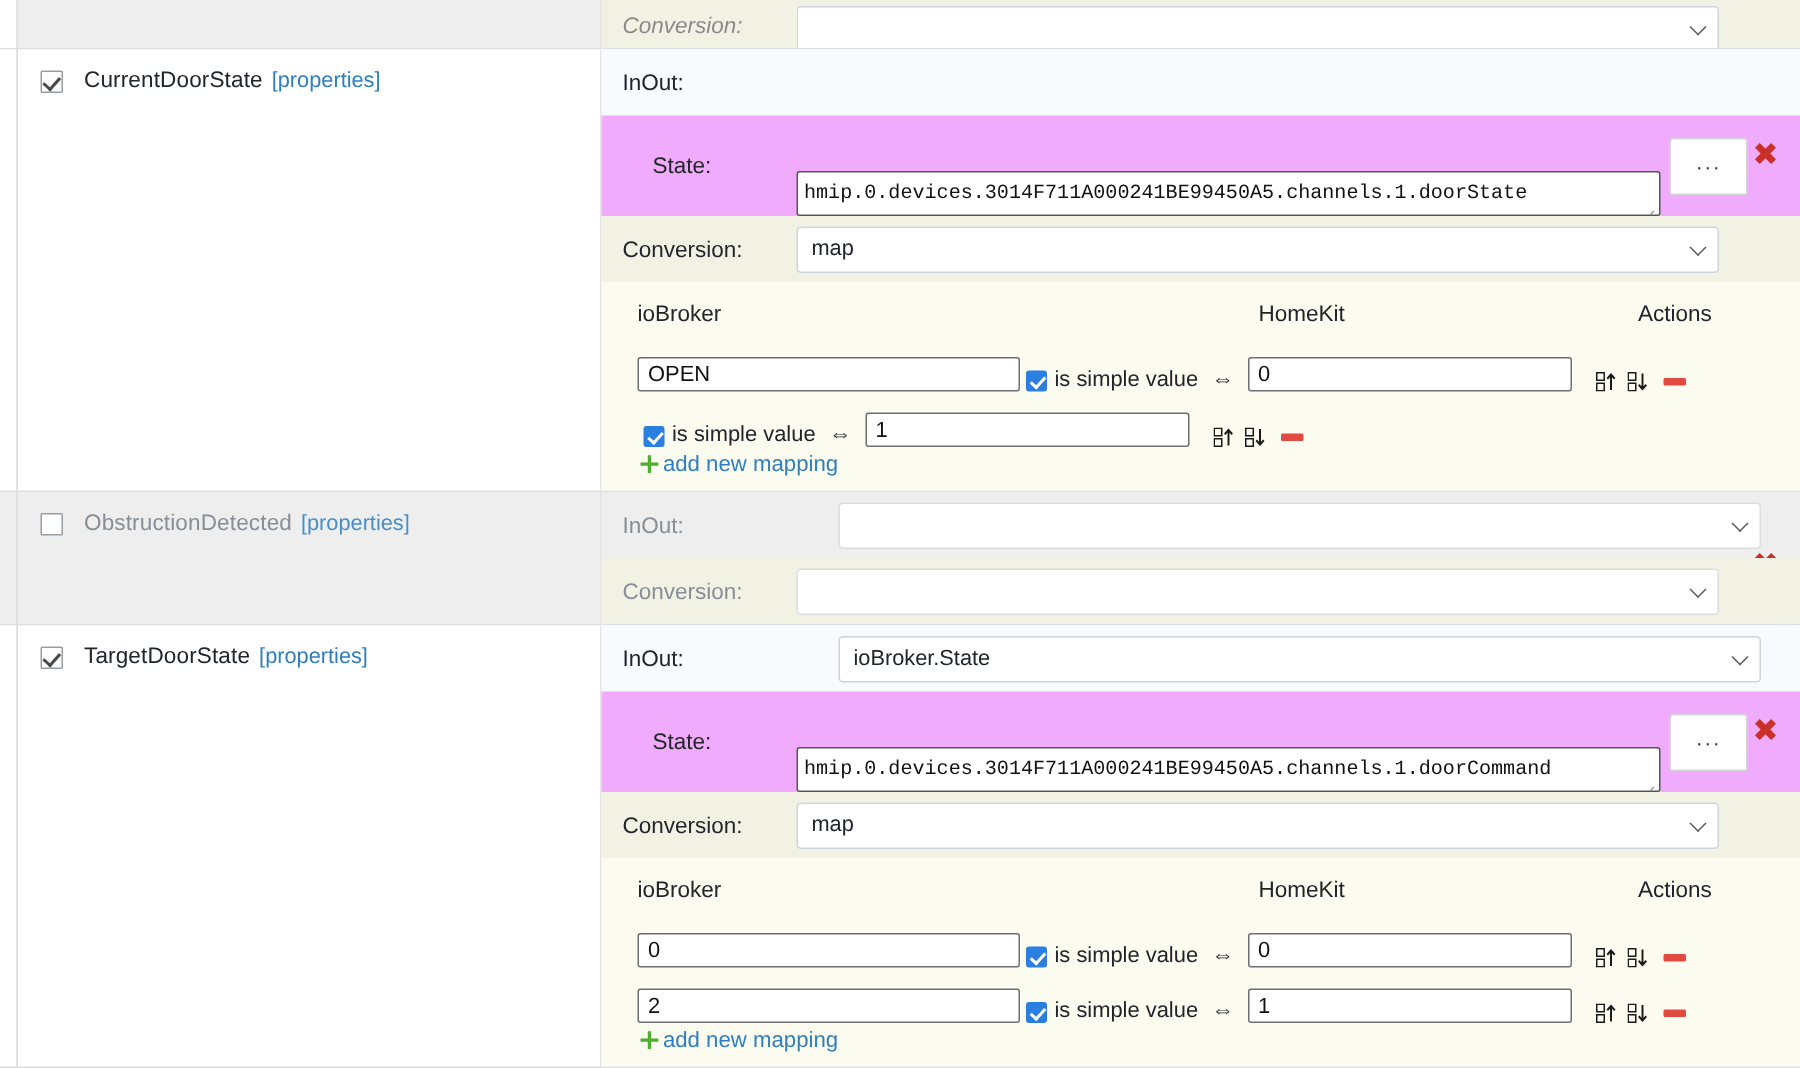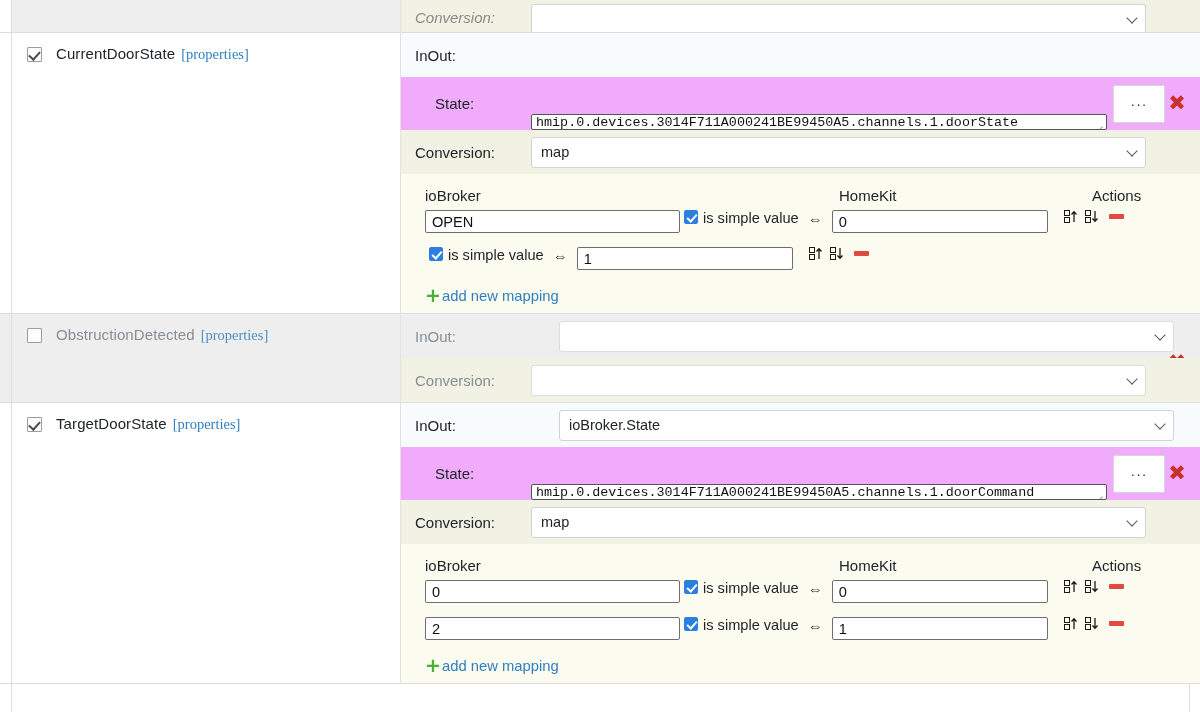--- a/index.html
+++ b/index.html
@@ -70,21 +70,20 @@
     color: #212529;
     padding-top: 1px;
     letter-spacing: 0.1px;
   }
   .char-name.muted { color: #868e96; text-align: center; }
   .props-link {
     color: #2f7fbf;
     font-size: 14.5px;
     margin-left: 6px;
     cursor: pointer;
-    font-family: Liberation Serif, serif;
   }
   .props-link.muted { color: #4a8fc4; }
 
   
   .right-col {
     flex: 1 1 auto;
     position: relative;
     border-left: 1px solid #e3e3e3;
   }
   .row {
@@ -133,21 +132,21 @@
     margin-top: -5px;
     border-right: 1.6px solid #5a5a5a;
     border-bottom: 1.6px solid #5a5a5a;
     transform: rotate(45deg);
   }
   .sel.wide { width: 615px; }
   .sel.dis { border-color: #dcdcdc; }
 
   
   .state-box {
-    height: 16px;
+    height: 30px;
     border: 1px solid #555555;
     background: #ffffff;
     border-radius: 2px;
     font-family: "Liberation Mono", monospace;
     font-size: 13.4px;
     color: #111111;
     display: flex;
     align-items: center;
     padding: 0 12px 0 4px;
     width: 576px;
@@ -212,21 +211,21 @@
     align-items: center;
     font-size: 15px;
     color: #212529;
     height: 30px;
   }
   .mh-io { width: 414px; flex: 0 0 414px; }
   .mh-hk { width: 253px; flex: 0 0 253px; }
   .mh-ac { width: 74px; flex: 0 0 74px; text-align: left;}
   .map-row {
     display: flex;
-    align-items: flex-start;
+    align-items: flex-end;
     height: 37px;
   }
   .inp {
     height: 23px;
     border: 1px solid #6e6e6e;
     background: #ffffff;
     border-radius: 2px;
     font-size: 14.6px;
     color: #111;
     display: flex;

